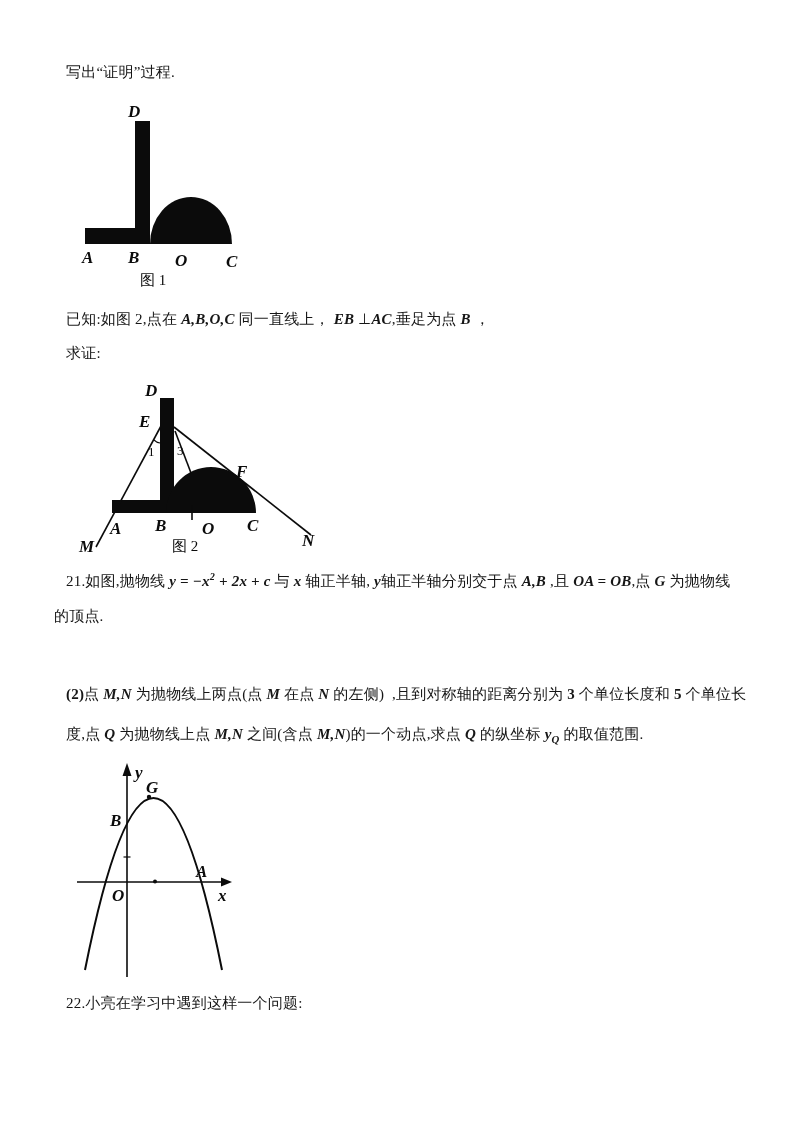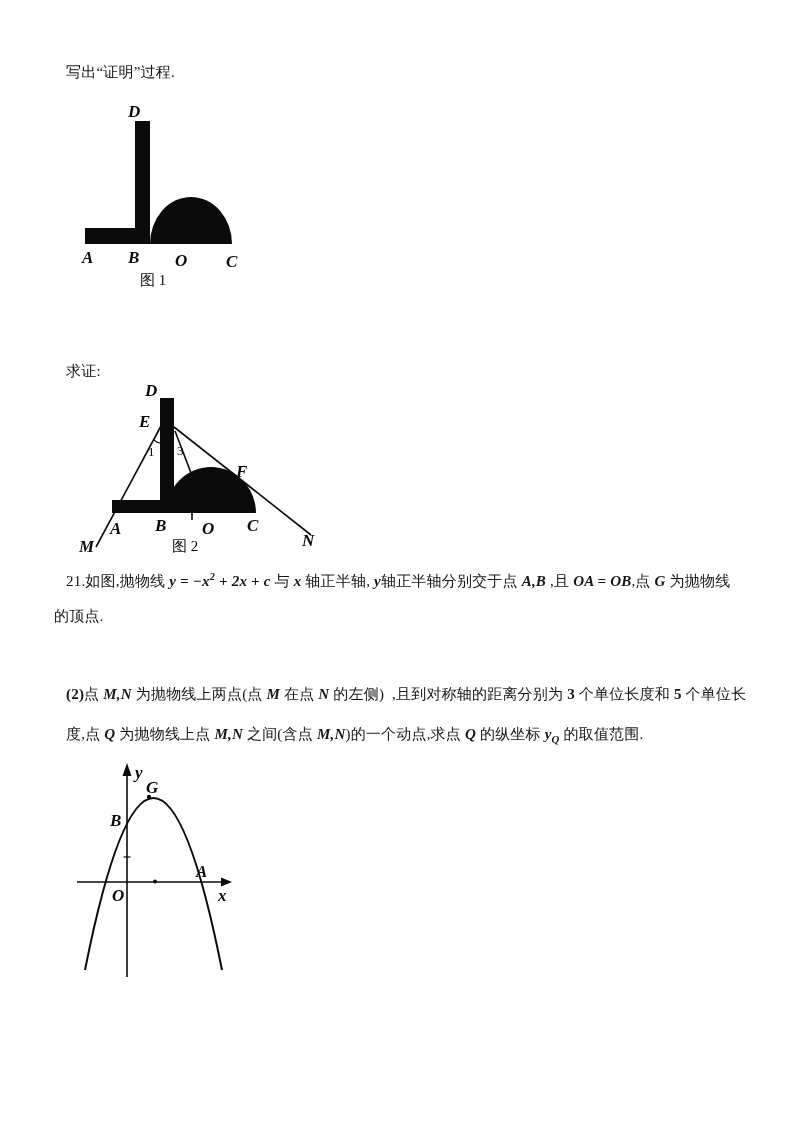--- a/index.html
+++ b/index.html
@@ -23,25 +23,27 @@
   .fig-label  { font:italic bold 17px "Liberation Serif", serif; fill:#0b0b0b; }
   .fig-caption{ font:normal 15px "Liberation Serif", serif; font-style:normal; font-weight:normal; fill:#0b0b0b; }
   .angle-label{ font:normal 13px "Liberation Serif", serif; fill:#0b0b0b; }
 </style>
 </head>
 <body>
 
 <div class="page">
 
   <div class="tline" style="left:66px; top:62px"><span class="seg">写出“证明”过程.</span></div>
-  <div class="tline" style="left:66px; top:361px"><span class="seg">求证:</span></div>
+  <div class="tline" style="left:66px; top:309px"><span class="seg">已知:如图 2,点在 </span><span class="seg seg-m">A,B,O,C</span><span class="seg"> 同一直线上， </span><span class="seg seg-m">EB</span><span class="seg"> ⊥</span><span class="seg seg-m">AC</span><span class="seg">,垂足为点 </span><span class="seg seg-m">B</span><span class="seg"> ，</span></div>
+  <div class="tline" style="left:66px; top:343px"><span class="seg">求证:</span></div>
   <div class="tline" style="left:66px; top:567px"><span class="seg">21.如图,抛物线 </span><span class="seg seg-m">y = −x</span><span class="seg seg-msup">2</span><span class="seg seg-m"> + 2x + c</span><span class="seg"> 与 </span><span class="seg seg-m">x</span><span class="seg"> 轴正半轴, </span><span class="seg seg-m">y</span><span class="seg">轴正半轴分别交于点 </span><span class="seg seg-m">A,B</span><span class="seg"> ,且 </span><span class="seg seg-m">OA = OB</span><span class="seg">,点 </span><span class="seg seg-m">G</span><span class="seg"> 为抛物线</span></div>
   <div class="tline" style="left:54px; top:606px"><span class="seg">的顶点.</span></div>
   <div class="tline" style="left:66px; top:684px"><span class="seg seg-b">(2)</span><span class="seg">点 </span><span class="seg seg-m">M,N</span><span class="seg"> 为抛物线上两点(点 </span><span class="seg seg-m">M</span><span class="seg"> 在点 </span><span class="seg seg-m">N</span><span class="seg"> 的左侧)  ,且到对称轴的距离分别为 </span><span class="seg seg-b">3</span><span class="seg"> 个单位长度和 </span><span class="seg seg-b">5</span><span class="seg"> 个单位长</span></div>
   <div class="tline" style="left:66px; top:724px"><span class="seg">度,点 </span><span class="seg seg-m">Q</span><span class="seg"> 为抛物线上点 </span><span class="seg seg-m">M,N</span><span class="seg"> 之间(含点 </span><span class="seg seg-m">M,N</span><span class="seg">)的一个动点,求点 </span><span class="seg seg-m">Q</span><span class="seg"> 的纵坐标 </span><span class="seg seg-m">y</span><span class="seg seg-msub">Q</span><span class="seg"> 的取值范围.</span></div>
+  <div class="tline" style="left:66px; top:993px"><span class="seg">22.小亮在学习中遇到这样一个问题:</span></div>
 
   <svg style="left:75px; top:100px" width="180" height="195" viewBox="75 100 180 195">
     <rect class="ink" x="135" y="121" width="15" height="123"></rect>
     <rect class="ink" x="85" y="228" width="52" height="16"></rect>
     <path class="ink" d="M 150 244 A 41 47 0 0 1 232 244 Z"></path>
     <text class="fig-label" x="128" y="117">D</text>
     <text class="fig-label" x="82" y="263">A</text>
     <text class="fig-label" x="128" y="263">B</text>
     <text class="fig-label" x="175" y="266">O</text>
     <text class="fig-label" x="226" y="267">C</text>

